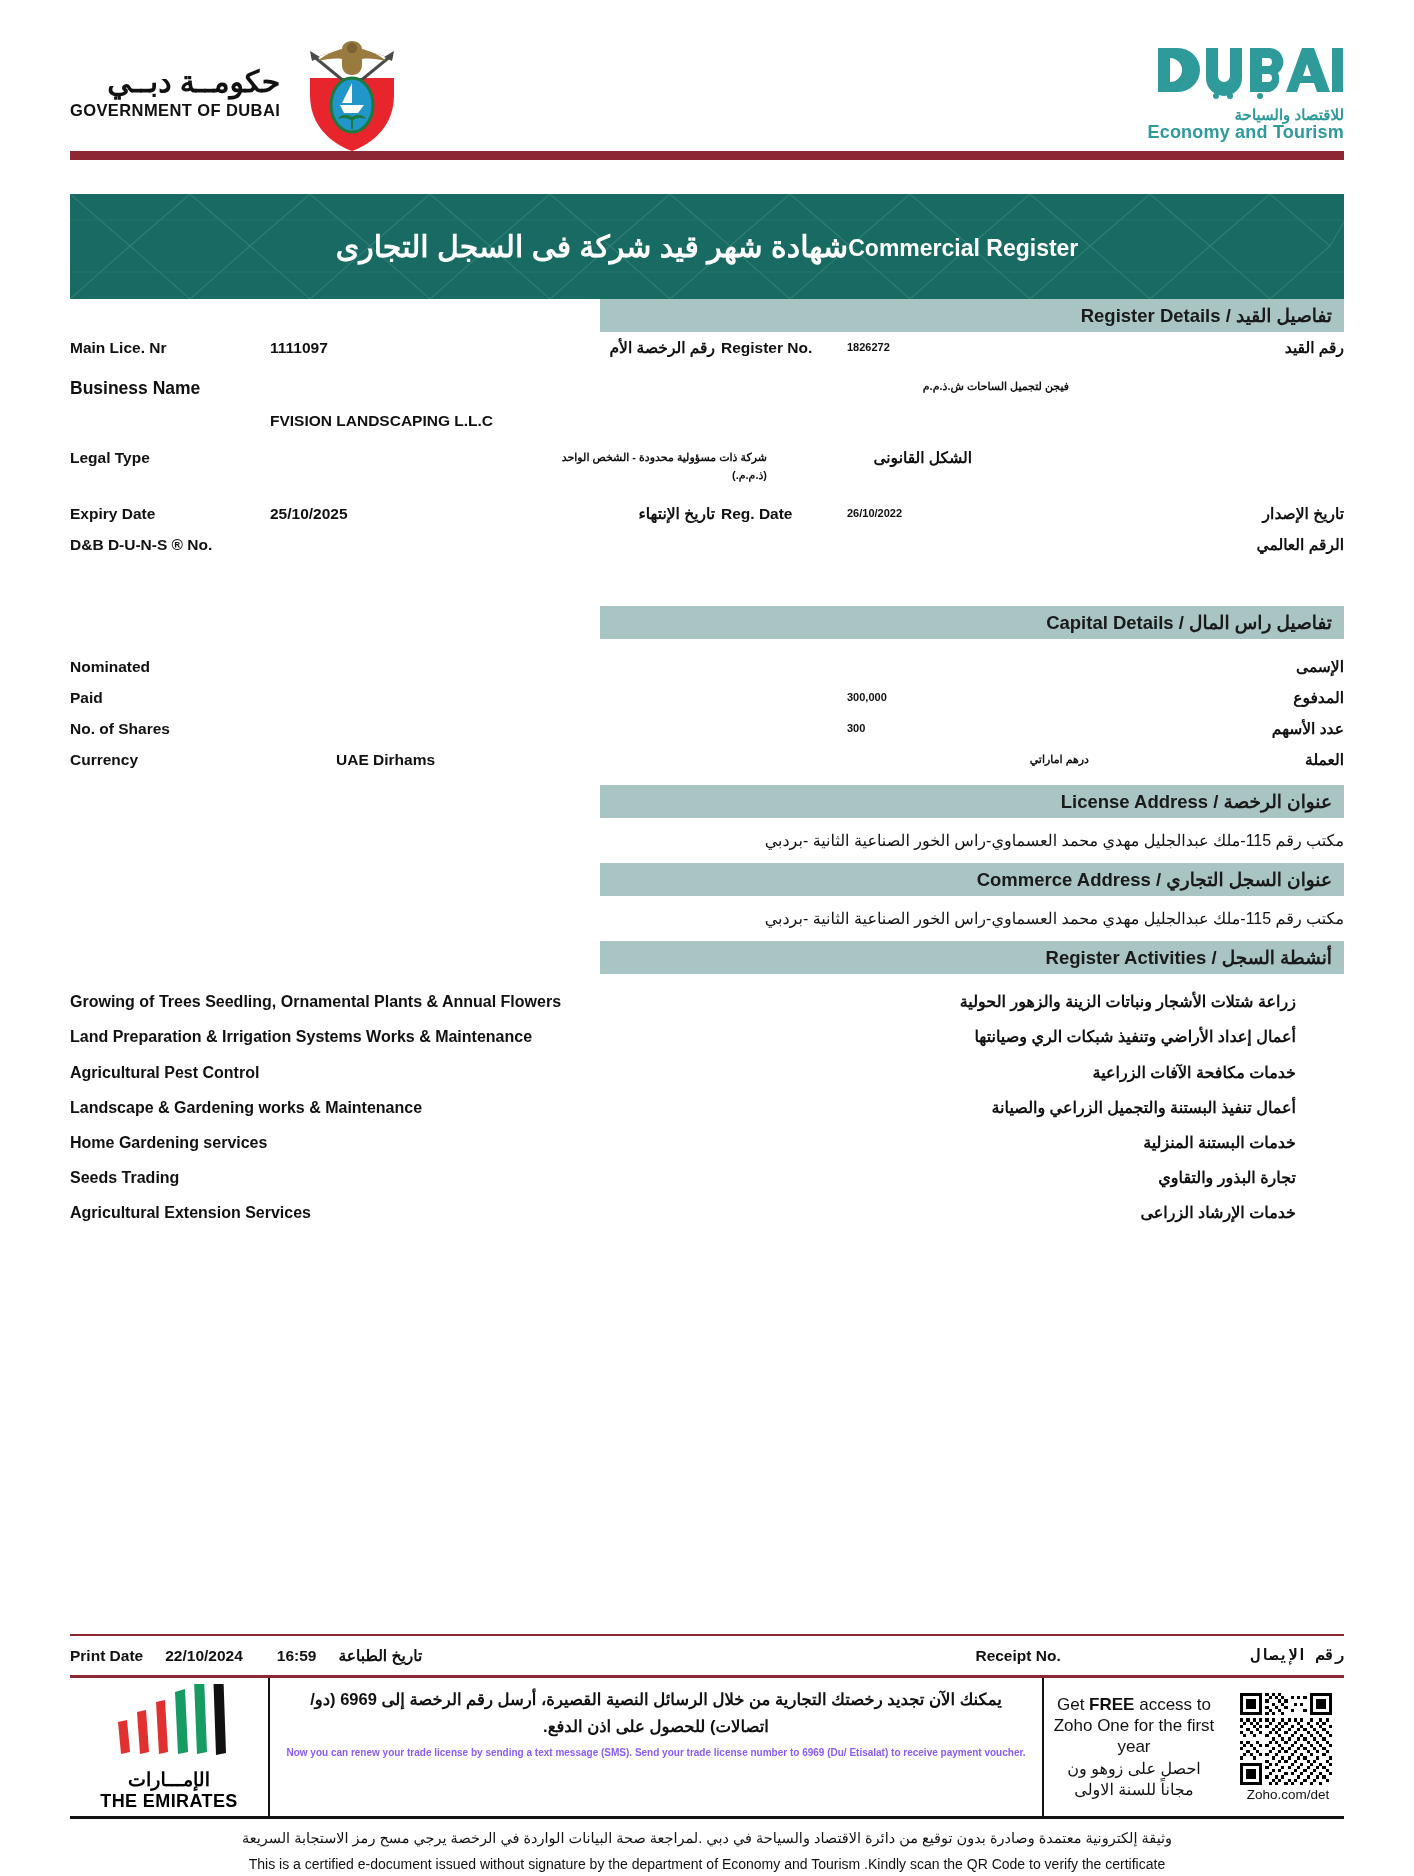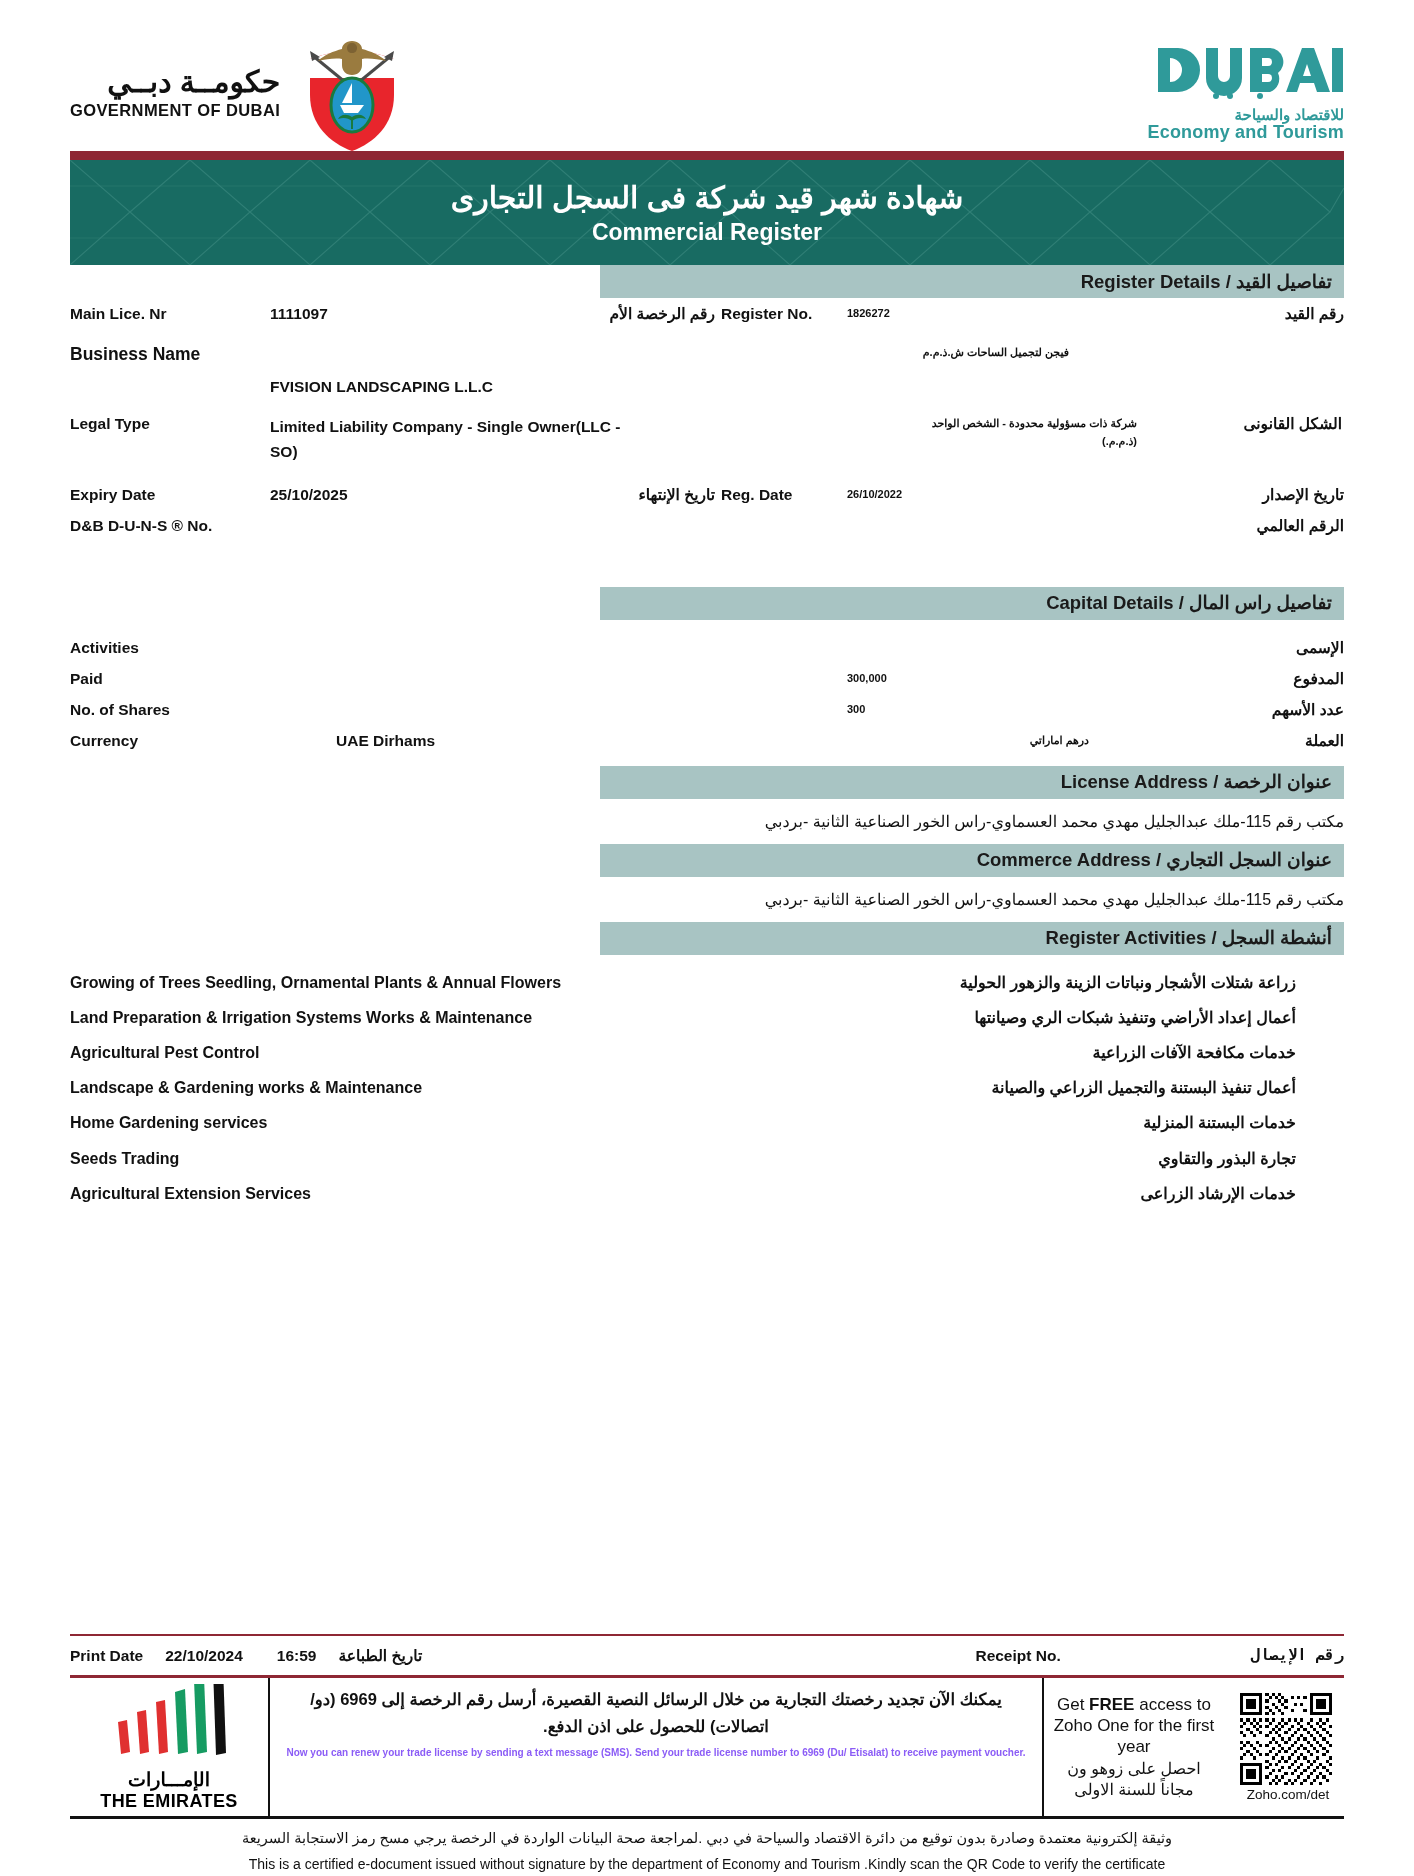--- a/index.html
+++ b/index.html
@@ -46,22 +46,22 @@
   }
 
   
   .banner-wrap { margin: 0 70px; }
   .banner-topline { height: 9px; background: #8e2734; }
   .banner {
     height: 105px;
     background: #186b62;
     position: relative;
     overflow: hidden;
-    display: flex; flex-direction: column;
-    align-items: center; justify-content: center;
+    display: flex; 
+    align-items: center; justify-content: center; margin-top: 34px;
   }
   .banner svg.pattern {
     position: absolute; inset: 0; width: 100%; height: 100%;
     opacity: 0.33;
   }
   .banner-ar {
     position: relative; color: #ffffff; font-size: 30px; font-weight: bold;
     direction: rtl; letter-spacing: 0.5px; line-height: 1.25;
   }
   .banner-en {
@@ -305,21 +305,20 @@
       <div class="c-en-label"></div>
       <div class="c-en-val">FVISION LANDSCAPING L.L.C</div>
       <div class="c-ar-label2"></div>
       <div class="c-en-label2"></div>
       <div class="c-ar-val"></div>
       <div class="c-ar-label"></div>
     </div>
 
     <div class="row row-tall" style="margin-top:12px;">
       <div class="c-en-label">Legal Type</div>
-      <div class="c-en-val" style="width:370px;flex:0 0 370px;">Limited Liability Company - Single Owner(LLC - SO)</div>
       <div class="c-ar-label2"></div>
       <div class="c-en-label2"></div>
       <div class="c-ar-val" style="padding-right:60px; width:300px; flex:0 0 300px;">شركة ذات مسؤولية محدودة - الشخص الواحد (ذ.م.م.)</div>
       <div class="c-ar-label">الشكل القانونى</div>
     </div>
 
     <div class="row" style="margin-top:14px;">
       <div class="c-en-label">Expiry Date</div>
       <div class="c-en-val">25/10/2025</div>
       <div class="c-ar-label2">تاريخ الإنتهاء</div>
@@ -337,21 +336,21 @@
       <div class="c-ar-label">الرقم العالمي</div>
     </div>
   </div>
 
   <div class="sec-band" style="margin-top:52px;">
     <span class="sec-band-txt"><span>تفاصيل راس المال</span>&nbsp;/&nbsp;<span>Capital Details</span></span>
   </div>
 
   <div class="body-area">
     <div class="row" style="margin-top:12px;">
-      <div class="c-en-label">Activities</div>
+      <div class="c-en-label">Nominated</div>
       <div class="c-en-val"></div>
       <div class="c-ar-label2"></div>
       <div class="c-en-label2"></div>
       <div class="c-ar-val" style="text-align:left; direction:ltr; padding-right:0; padding-left:10px;"></div>
       <div class="c-ar-label">الإسمى</div>
     </div>
 
     <div class="row" style="margin-top:6px;">
       <div class="c-en-label">Paid</div>
       <div class="c-en-val"></div>

